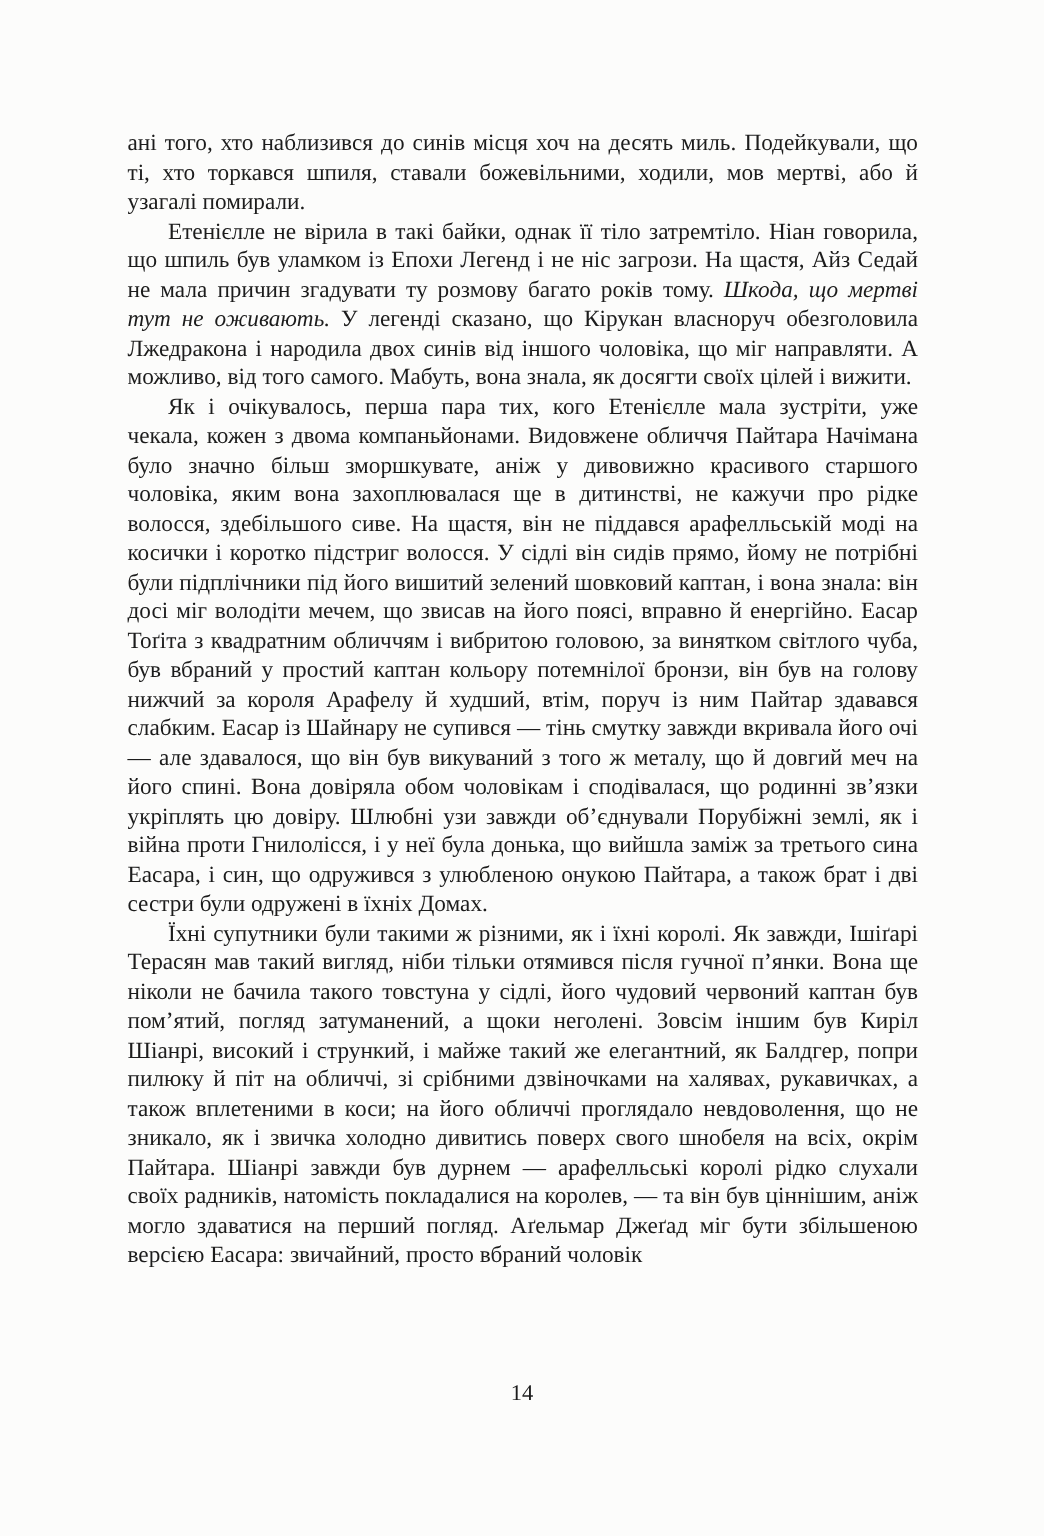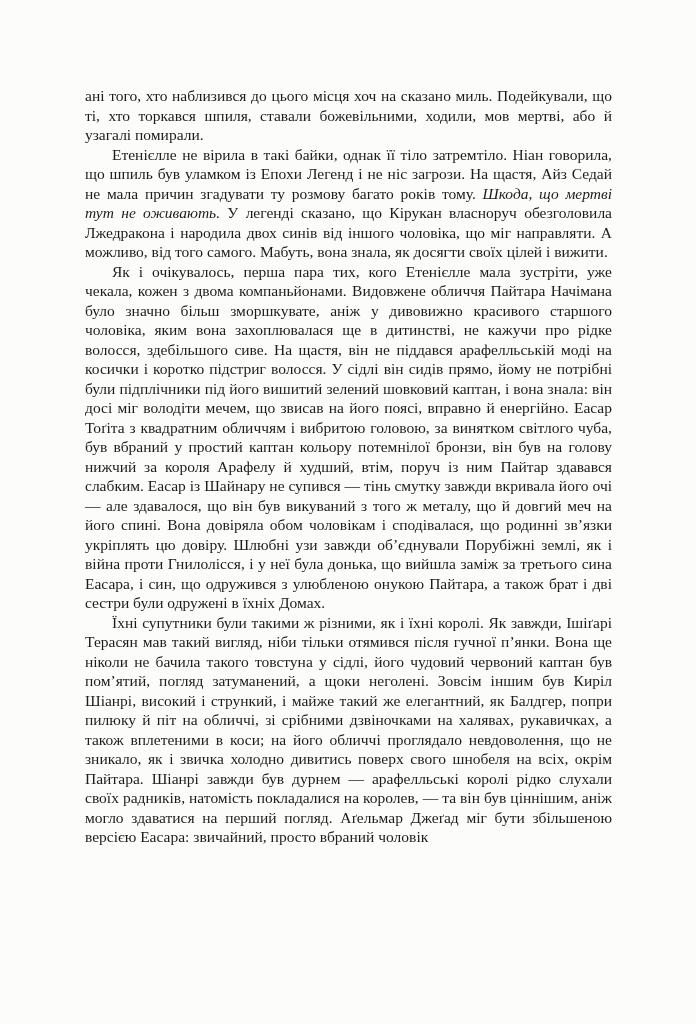--- a/index.html
+++ b/index.html
@@ -53,24 +53,27 @@
     color: #1c1c1c;
   }
 </style>
 </head>
 <body>
 
 <div class="page">
 
   <main class="text-block">
 
-    <p class="para no-indent"><span>ані того, хто наблизився до цього місця хоч на сказано миль. Подейкували, що ті, хто торкався шпиля, ставали божевільними, ходили, мов мертві, або й узагалі помирали.</span></p>
+    <p class="para no-indent"><span>ані того, хто наблизився до синів місця хоч на десять миль. Подейкували, що ті, хто торкався шпиля, ставали божевільними, ходили, мов мертві, або й узагалі помирали.</span></p>
 
     <p class="para"><span>Етенієлле не вірила в такі байки, однак її тіло затремтіло. Ніан говорила, що шпиль був уламком із Епохи Легенд і не ніс загрози. На щастя, Айз Седай не мала причин згадувати ту розмову багато років тому. </span><em>Шкода, що мертві тут не оживають.</em><span> У легенді сказано, що Кірукан власноруч обезголовила Лжедракона і народила двох синів від іншого чоловіка, що міг направляти. А можливо, від того самого. Мабуть, вона знала, як досягти своїх цілей і вижити.</span></p>
 
     <p class="para"><span>Як і очікувалось, перша пара тих, кого Етенієлле мала зустріти, уже чекала, кожен з двома компаньйонами. Видовжене обличчя Пайтара Начімана було значно більш зморшкувате, аніж у дивовижно красивого старшого чоловіка, яким вона захоплювалася ще в дитинстві, не кажучи про рідке волосся, здебільшого сиве. На щастя, він не піддався арафелльській моді на косички і коротко підстриг волосся. У сідлі він сидів прямо, йому не потрібні були підплічники під його вишитий зелений шовковий каптан, і вона знала: він досі міг володіти мечем, що звисав на його поясі, вправно й енергійно. Еасар Тоґіта з квадратним обличчям і вибритою головою, за винятком світлого чуба, був вбраний у простий каптан кольору потемнілої бронзи, він був на голову нижчий за короля Арафелу й худший, втім, поруч із ним Пайтар здавався слабким. Еасар із Шайнару не супився — тінь смутку завжди вкривала його очі — але здавалося, що він був викуваний з того ж металу, що й довгий меч на його спині. Вона довіряла обом чоловікам і сподівалася, що родинні зв’язки укріплять цю довіру. Шлюбні узи завжди об’єднували Порубіжні землі, як і війна проти Гнилолісся, і у неї була донька, що вийшла заміж за третього сина Еасара, і син, що одружився з улюбленою онукою Пайтара, а також брат і дві сестри були одружені в їхніх Домах.</span></p>
 
     <p class="para"><span>Їхні супутники були такими ж різними, як і їхні королі. Як завжди, Ішіґарі Терасян мав такий вигляд, ніби тільки отямився після гучної п’янки. Вона ще ніколи не бачила такого товстуна у сідлі, його чудовий червоний каптан був пом’ятий, погляд затуманений, а щоки неголені. Зовсім іншим був Киріл Шіанрі, високий і стрункий, і майже такий же елегантний, як Балдгер, попри пилюку й піт на обличчі, зі срібними дзвіночками на халявах, рукавичках, а також вплетеними в коси; на його обличчі проглядало невдоволення, що не зникало, як і звичка холодно дивитись поверх свого шнобеля на всіх, окрім Пайтара. Шіанрі завжди був дурнем — арафелльські королі рідко слухали своїх радників, натомість покладалися на королев, — та він був ціннішим, аніж могло здаватися на перший погляд. Аґельмар Джеґад міг бути збільшеною версією Еасара: звичайний, просто вбраний чоловік</span></p>
 
   </main>
 
+  <footer class="page-footer">
+    <span class="page-number">14</span>
+  </footer>
 
 </div>
 
 </body></html>

